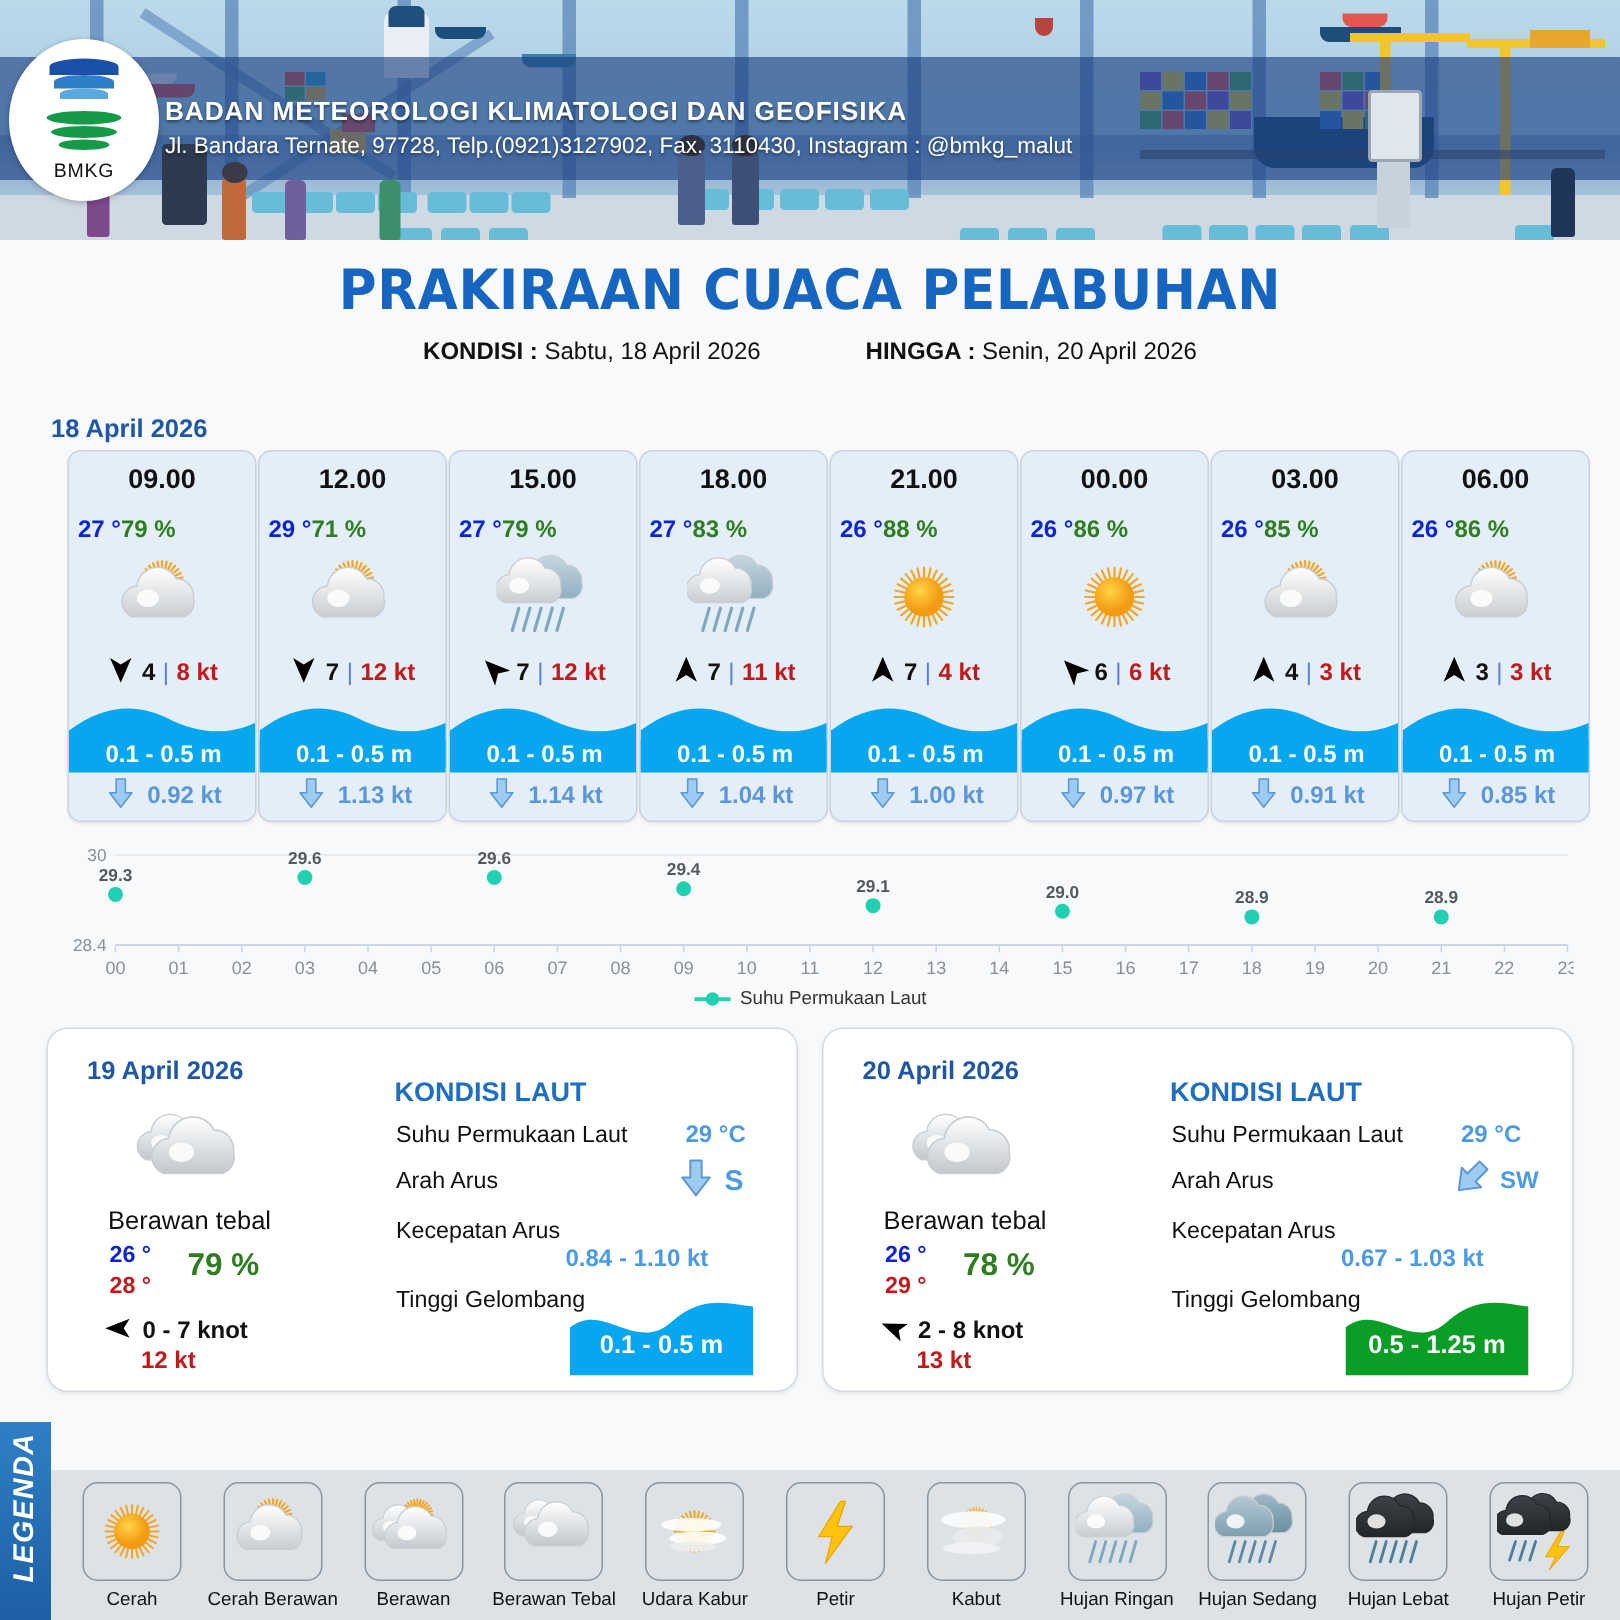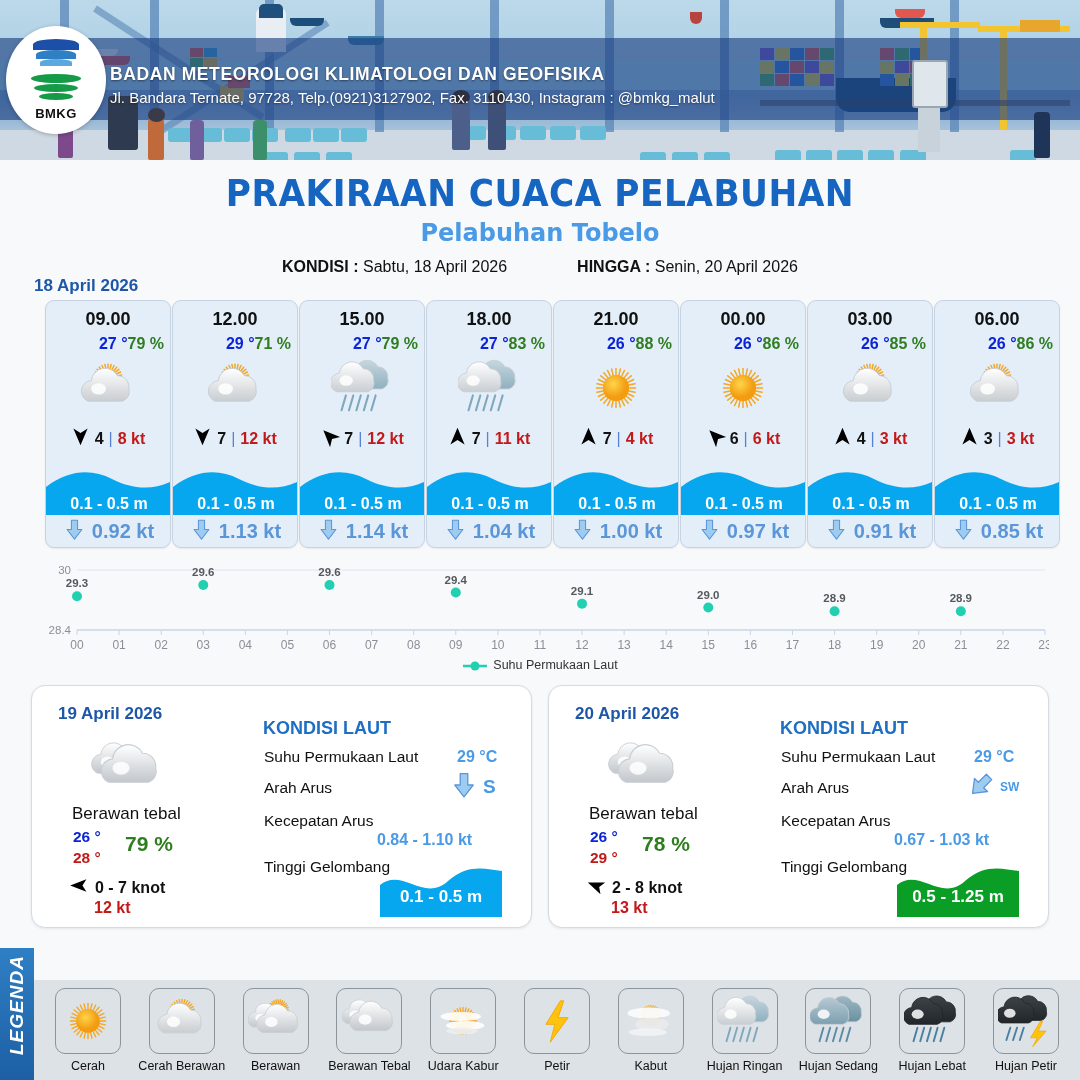--- a/index.html
+++ b/index.html
@@ -28,21 +28,21 @@
   .person { position:absolute; border-radius:4px 4px 2px 2px; }
 
   .logo { position:absolute; left:6px; top:26px; width:100px; height:108px;
           background:#fff; border-radius:50%;
           display:flex; flex-direction:column; align-items:center; justify-content:center;
           box-shadow:0 1px 4px rgba(0,0,0,.25); z-index:6; }
   .logo-arcs { width:56px; height:34px; position:relative; margin-bottom:1px; }
   .logo-arcs i { position:absolute; left:50%; transform:translateX(-50%); border-radius:50% 50% 0 0; display:block; }
   .logo-green { width:58px; height:30px; position:relative; }
   .logo-green i { position:absolute; left:50%; transform:translateX(-50%); background:#159b48; border-radius:50%; }
-  .logo-text { font-size:13px; font-weight:bold; letter-spacing:.5px; color:#111; margin-top:2px; }
+  .logo-text { font-size:13px; font-weight:normal; letter-spacing:.5px; color:#111; margin-top:2px; }
 
   .hdr-text { position:absolute; left:110px; top:20px; z-index:7; color:#fff;
               text-shadow:0 1px 2px rgba(0,0,0,.45);margin-top:44px; }
   .hdr-l1 { font-size:17.5px; font-weight:bold; letter-spacing:.6px; }
   .hdr-l2 { font-size:27px; font-weight:bold; margin-top:2px; letter-spacing:.2px; }
   .hdr-l3 { font-size:15px; margin-top:4px; }
 
   
   .title-wrap { text-align:center; padding-top:12px; }
   .title-main { font-size:37px; font-weight:bold; color:#1665c1; letter-spacing:.5px;
@@ -54,35 +54,35 @@
 
   
   .date-label { position:absolute; left:34px; top:276px; font-size:17px; font-weight:bold; color:#1e56a8; }
 
   
   .cards { position:absolute; left:45px; top:300px; width:1018px; display:flex; gap:1px; }
   .card { width:126px; height:248px; background:#e3eef9; border:1px solid #c6d4e2;
           border-radius:9px; position:relative; overflow:hidden; flex:0 0 126px;
           box-shadow:0 1px 2px rgba(0,0,0,.07); }
   .c-time { text-align:center; font-size:18px; font-weight:bold; color:#111; margin-top:8px; }
-  .c-vals { display:flex; justify-content:flex-end; align-items:baseline; margin-top:5px; padding:0 6px; }
+  .c-vals { display:flex; justify-content:flex-start; align-items:baseline; margin-top:15px; padding:0 6px; }
   .c-temp { font-size:16px; font-weight:bold; color:#0b24d8; }
   .c-hum { font-size:16px; font-weight:bold; color:#2e7d1f; }
   .c-icon { height:62px; display:flex; align-items:center; justify-content:center; margin-top:4px; }
   .c-wind { display:flex; align-items:center; justify-content:center; gap:5px; margin-top:8px; font-size:16px; font-weight:bold; }
   .c-wind .num { color:#111; }
   .c-wind .bar { color:#5b7fd4; font-weight:normal; }
   .c-wind .gust { color:#c21919; }
   .wave-zone { position:absolute; left:0; bottom:0; width:126px; height:82px; }
   .wave-svg { position:absolute; left:0; top:0; width:126px; height:47px; }
   .wave-label { position:absolute; left:0; top:28px; width:126px; height:22px; background:#06a7ee;
                 color:#fff; font-size:16px; font-weight:bold; display:flex; align-items:center; justify-content:center; }
   .cur-row { position:absolute; left:0; top:52px; width:126px; height:28px;
              display:flex; align-items:center; justify-content:center; gap:7px; }
-  .cur-val { font-size:20px; font-weight:bold; color:#5a96d8; }
+  .cur-val { font-size:16px; font-weight:bold; color:#5a96d8; }
 
   
   .chart { position:absolute; left:31px; top:560px; width:1018px; height:110px; }
   .chart svg { display:block; }
   .chart-legend { position:absolute; left:0; top:98px; width:1018px; text-align:center;
                   font-size:12.5px; color:#333; }
   .chart-legend .mk { display:inline-block; vertical-align:middle; margin-right:5px; }
 
   
   .dailies { position:absolute; left:31px; top:685px; width:1018px; display:flex; gap:16px; }
@@ -251,21 +251,20 @@
   </div>
 
   <div class="hdr-text">
     <div class="hdr-l1">BADAN METEOROLOGI KLIMATOLOGI DAN GEOFISIKA</div>
     <div class="hdr-l3">Jl. Bandara Ternate, 97728, Telp.(0921)3127902, Fax. 3110430, Instagram : @bmkg_malut</div>
   </div>
 </div>
 
 <div class="title-wrap">
   <div class="title-main">PRAKIRAAN CUACA PELABUHAN</div>
-  <div class="title-sub">Pelabuhan Tobelo</div>
   <div class="valid-row">
     <div>
       <b>KONDISI :</b>
       <span>Sabtu, 18 April 2026</span>
     </div>
     <div>
       <b>HINGGA :</b>
       <span>Senin, 20 April 2026</span>
     </div>
   </div>
@@ -972,21 +971,21 @@
       </div>
       <div class="d-gust">13 kt</div>
       <div class="k-title">KONDISI LAUT</div>
       <div class="k-row" style="top:62px">Suhu Permukaan Laut</div>
       <div class="k-val" style="left:425px; top:62px">29 °C</div>
       <div class="k-row" style="top:93px">Arah Arus</div>
       <div style="position:absolute; left:419px; top:86px; display:flex; align-items:center; gap:6px;">
         <span><svg width="26" height="26" viewBox="0 0 24 24" style="transform:rotate(45deg)">
             <polygon points="12,23 3.5,12 8.5,12 8.5,1.5 15.5,1.5 15.5,12 20.5,12" fill="#9ecbf0" stroke="#5a96d8" stroke-width="1.2" stroke-linejoin="round"></polygon>
           </svg></span>
-        <span class="k-val" style="position:static; font-size:12px;">SW</span>
+        <span class="k-val" style="position:static; font-size:16px;">SW</span>
       </div>
       <div class="k-row" style="top:126px">Kecepatan Arus</div>
       <div class="k-val" style="left:345px; top:145px">0.67  - 1.03 kt</div>
       <div class="k-row" style="top:172px">Tinggi Gelombang</div>
       <div style="position:absolute; left:348px; top:177px; width:122px; height:54px;"><svg width="122" height="54" viewBox="0 0 122 54" preserveAspectRatio="none">
           <path d="M0 22 C 22 4, 44 40, 68 18 C 88 0, 106 6, 122 8 L122 54 L0 54 Z" fill="#0a9e26"></path>
         </svg><div style="position:absolute; left:0; top:24px; width:122px; text-align:center; color:#fff; font-size:17px; font-weight:bold;">0.5 - 1.25 m</div></div>
     </div>
   </div>
 

